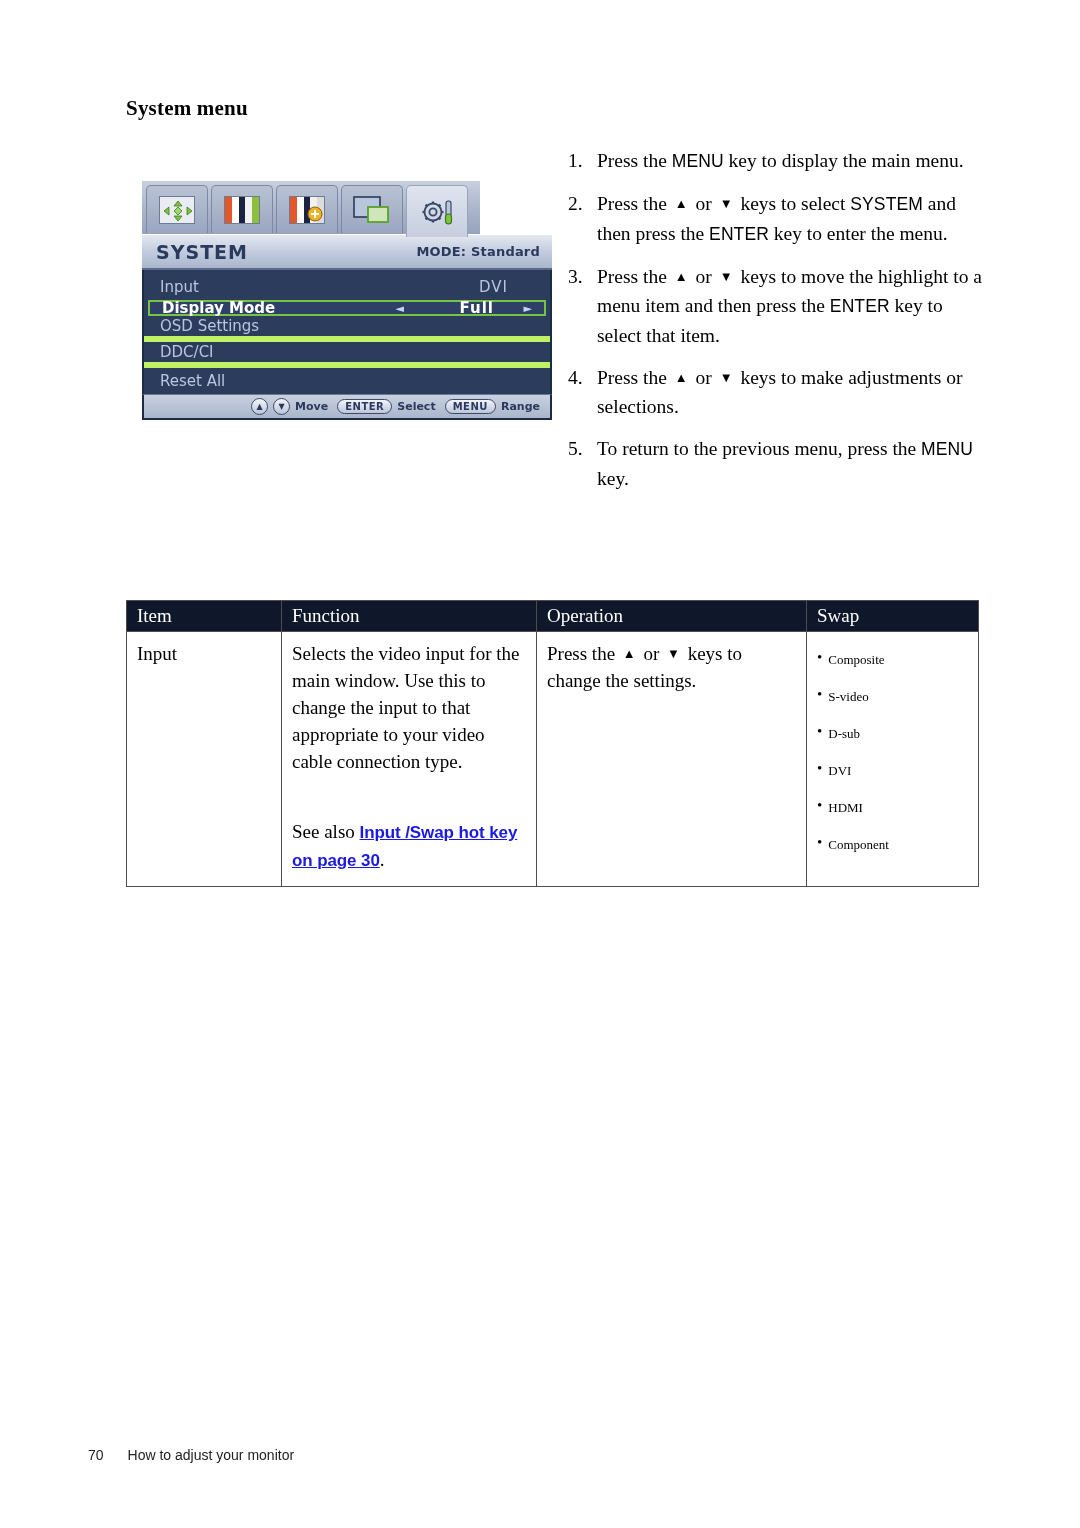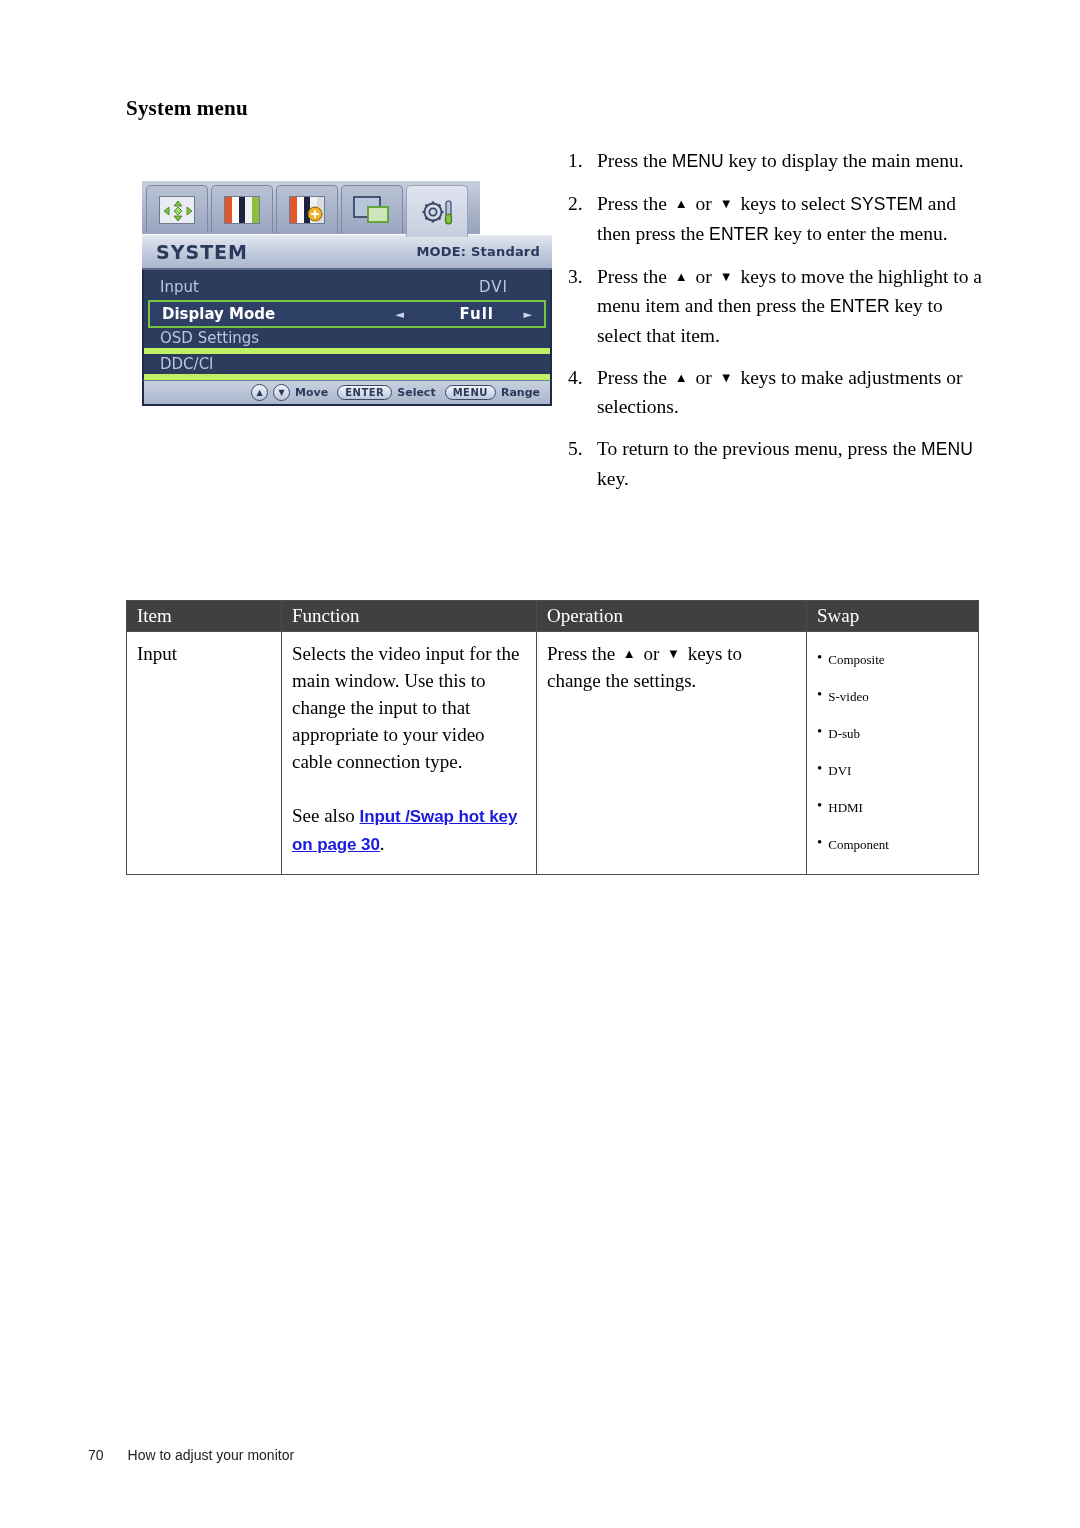--- a/index.html
+++ b/index.html
@@ -139,21 +139,21 @@
     font-size: 15px;
     border-bottom: 6px solid #bef264;
   }
   .osd-row.no-rule { border-bottom: 1px solid transparent; }
   .osd-row .r-label { flex: 1 1 auto; }
   .osd-row .r-value { font-size: 15px; padding-right: 32px; letter-spacing: 1px;}
   .osd-row.highlight {
     border: 2px solid #76c442;
     color: #ffffff;
     font-weight: bold;
-    height: 28px;
+    height: 16px;
     margin: 0 4px;
     padding-left: 12px;
     background: #2f4066;
   }
   .osd-row.highlight .r-value { color: #ffffff; font-weight: bold; padding-right: 40px;}
   .arr-l, .arr-r {
     position: absolute;
     font-size: 11px;
     color: #c8d6ec;
   }
@@ -229,21 +229,21 @@
   table.spec {
     position: absolute;
     left: 126px;
     top: 600px;
     width: 852px;
     border-collapse: collapse;
     font-family: "Liberation Serif", serif;
     table-layout: fixed;
   }
   table.spec th {
-    background: #404040;
+    background: #0f172a;
     color: #ffffff;
     font-weight: normal;
     font-size: 19px;
     text-align: left;
     padding: 3px 8px 4px 10px;
     border: 1px solid #4d4d4d;
     height: 31px;
     box-sizing: border-box;
   }
   table.spec td {
@@ -251,21 +251,21 @@
     vertical-align: top;
     padding: 8px 10px 12px 10px;
     font-size: 19px;
     line-height: 27px;
   }
   col.c-item { width: 155px; }
   col.c-func { width: 255px; }
   col.c-oper { width: 270px; }
   col.c-rang { width: 172px; }
 
-  .seealso { margin-top: 27px; }
+  .seealso { margin-top: 43px; }
   .link-blue {
     color: #1a1ae0;
     font-family: "Liberation Sans", sans-serif;
     font-weight: bold;
     font-size: 17px;
     letter-spacing: -0.1px;
   }
   ul.range {
     list-style: none;
     margin: 0;
@@ -394,20 +394,23 @@
         <span class="r-label">Display Mode</span>
         <span class="arr-l">◄</span>
         <span class="r-value">Full</span>
         <span class="arr-r">►</span>
       </div>
       <div class="osd-row">
         <span class="r-label">OSD Settings</span>
       </div>
       <div class="osd-row">
         <span class="r-label">DDC/CI</span>
+      </div>
+      <div class="osd-row no-rule">
+        <span class="r-label">Reset All</span>
       </div>
     </div>
 
     <div class="osd-footer">
       <span class="key-round">▲</span>
       <span class="key-round">▼</span>
       <span>Move</span>
       <span class="key-pill fkey-gap">ENTER</span>
       <span>Select</span>
       <span class="key-pill fkey-gap">MENU</span>

